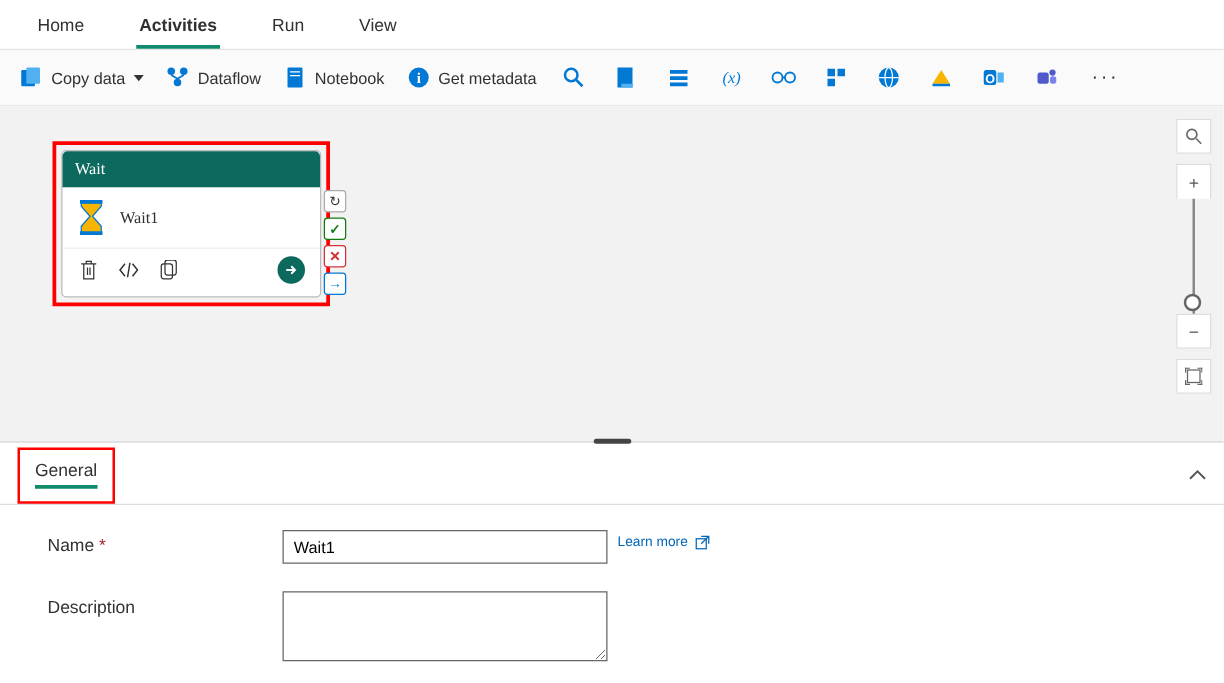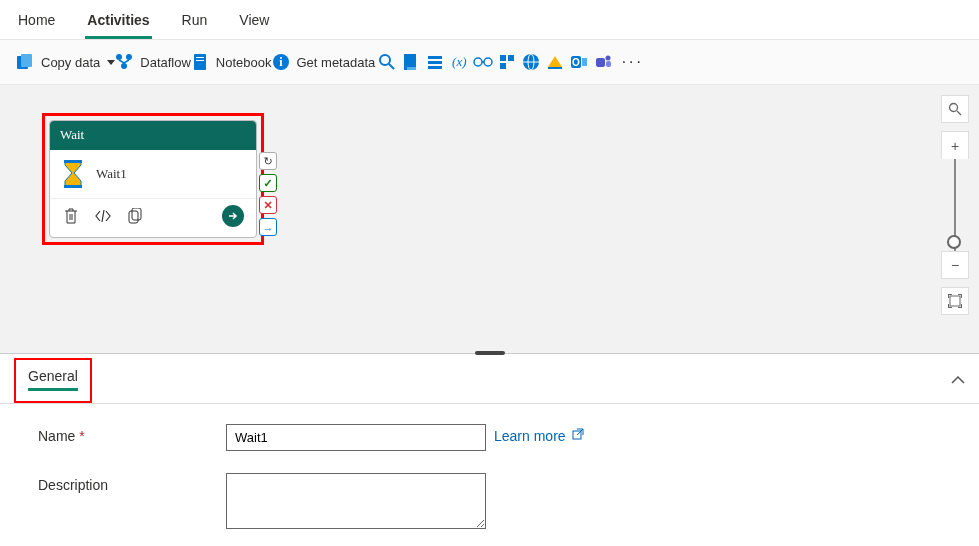--- a/index.html
+++ b/index.html
@@ -16,25 +16,27 @@
       display: flex;
       gap: 28px;
       padding: 6px 16px 0;
       border-bottom: 1px solid #e5e5e5;
       font-size: 14px;
     }
     .tab {
       padding: 6px 2px 8px;
       cursor: pointer;
       border-bottom: 3px solid transparent;
+      margin-left: 12px;
     }
     .tab.active { border-bottom-color: #0f8a6c; font-weight: 700; }
     .toolbar {
       display: flex;
       align-items: center;
+      gap: 18px;
       padding: 10px 16px;
       background: #fafafa;
       border-bottom: 1px solid #e8e8e8;
     }
     .tb-item {
       display: flex;
       align-items: center;
       gap: 7px;
       font-size: 13px;
       cursor: pointer;
@@ -164,21 +166,21 @@
       font-size:14px;
     }
     .form-row { display:flex; align-items:flex-start; gap:8px; }
     .form-label { width:180px; padding-top:4px; }
     .req { color:#a4262c; }
     .form-input {
       width:260px; border:1px solid #666; padding:5px 8px;
       font-size:13px; font-family:inherit;
     }
     textarea.form-input { height:56px; resize:both; }
-    .learn { color:#0066b8; font-size:14px; display:flex;align-items:flex-start;gap:6px;cursor:pointer;padding-top:4px;}
+    .learn { color:#0066b8; font-size:11px; display:flex;align-items:flex-start;gap:6px;cursor:pointer;padding-top:4px;}
   </style>
 </head>
 <body>
 
 <div class="tabs">
   <div class="tab">Home</div>
   <div class="tab active">Activities</div>
   <div class="tab">Run</div>
   <div class="tab">View</div>
 </div>

